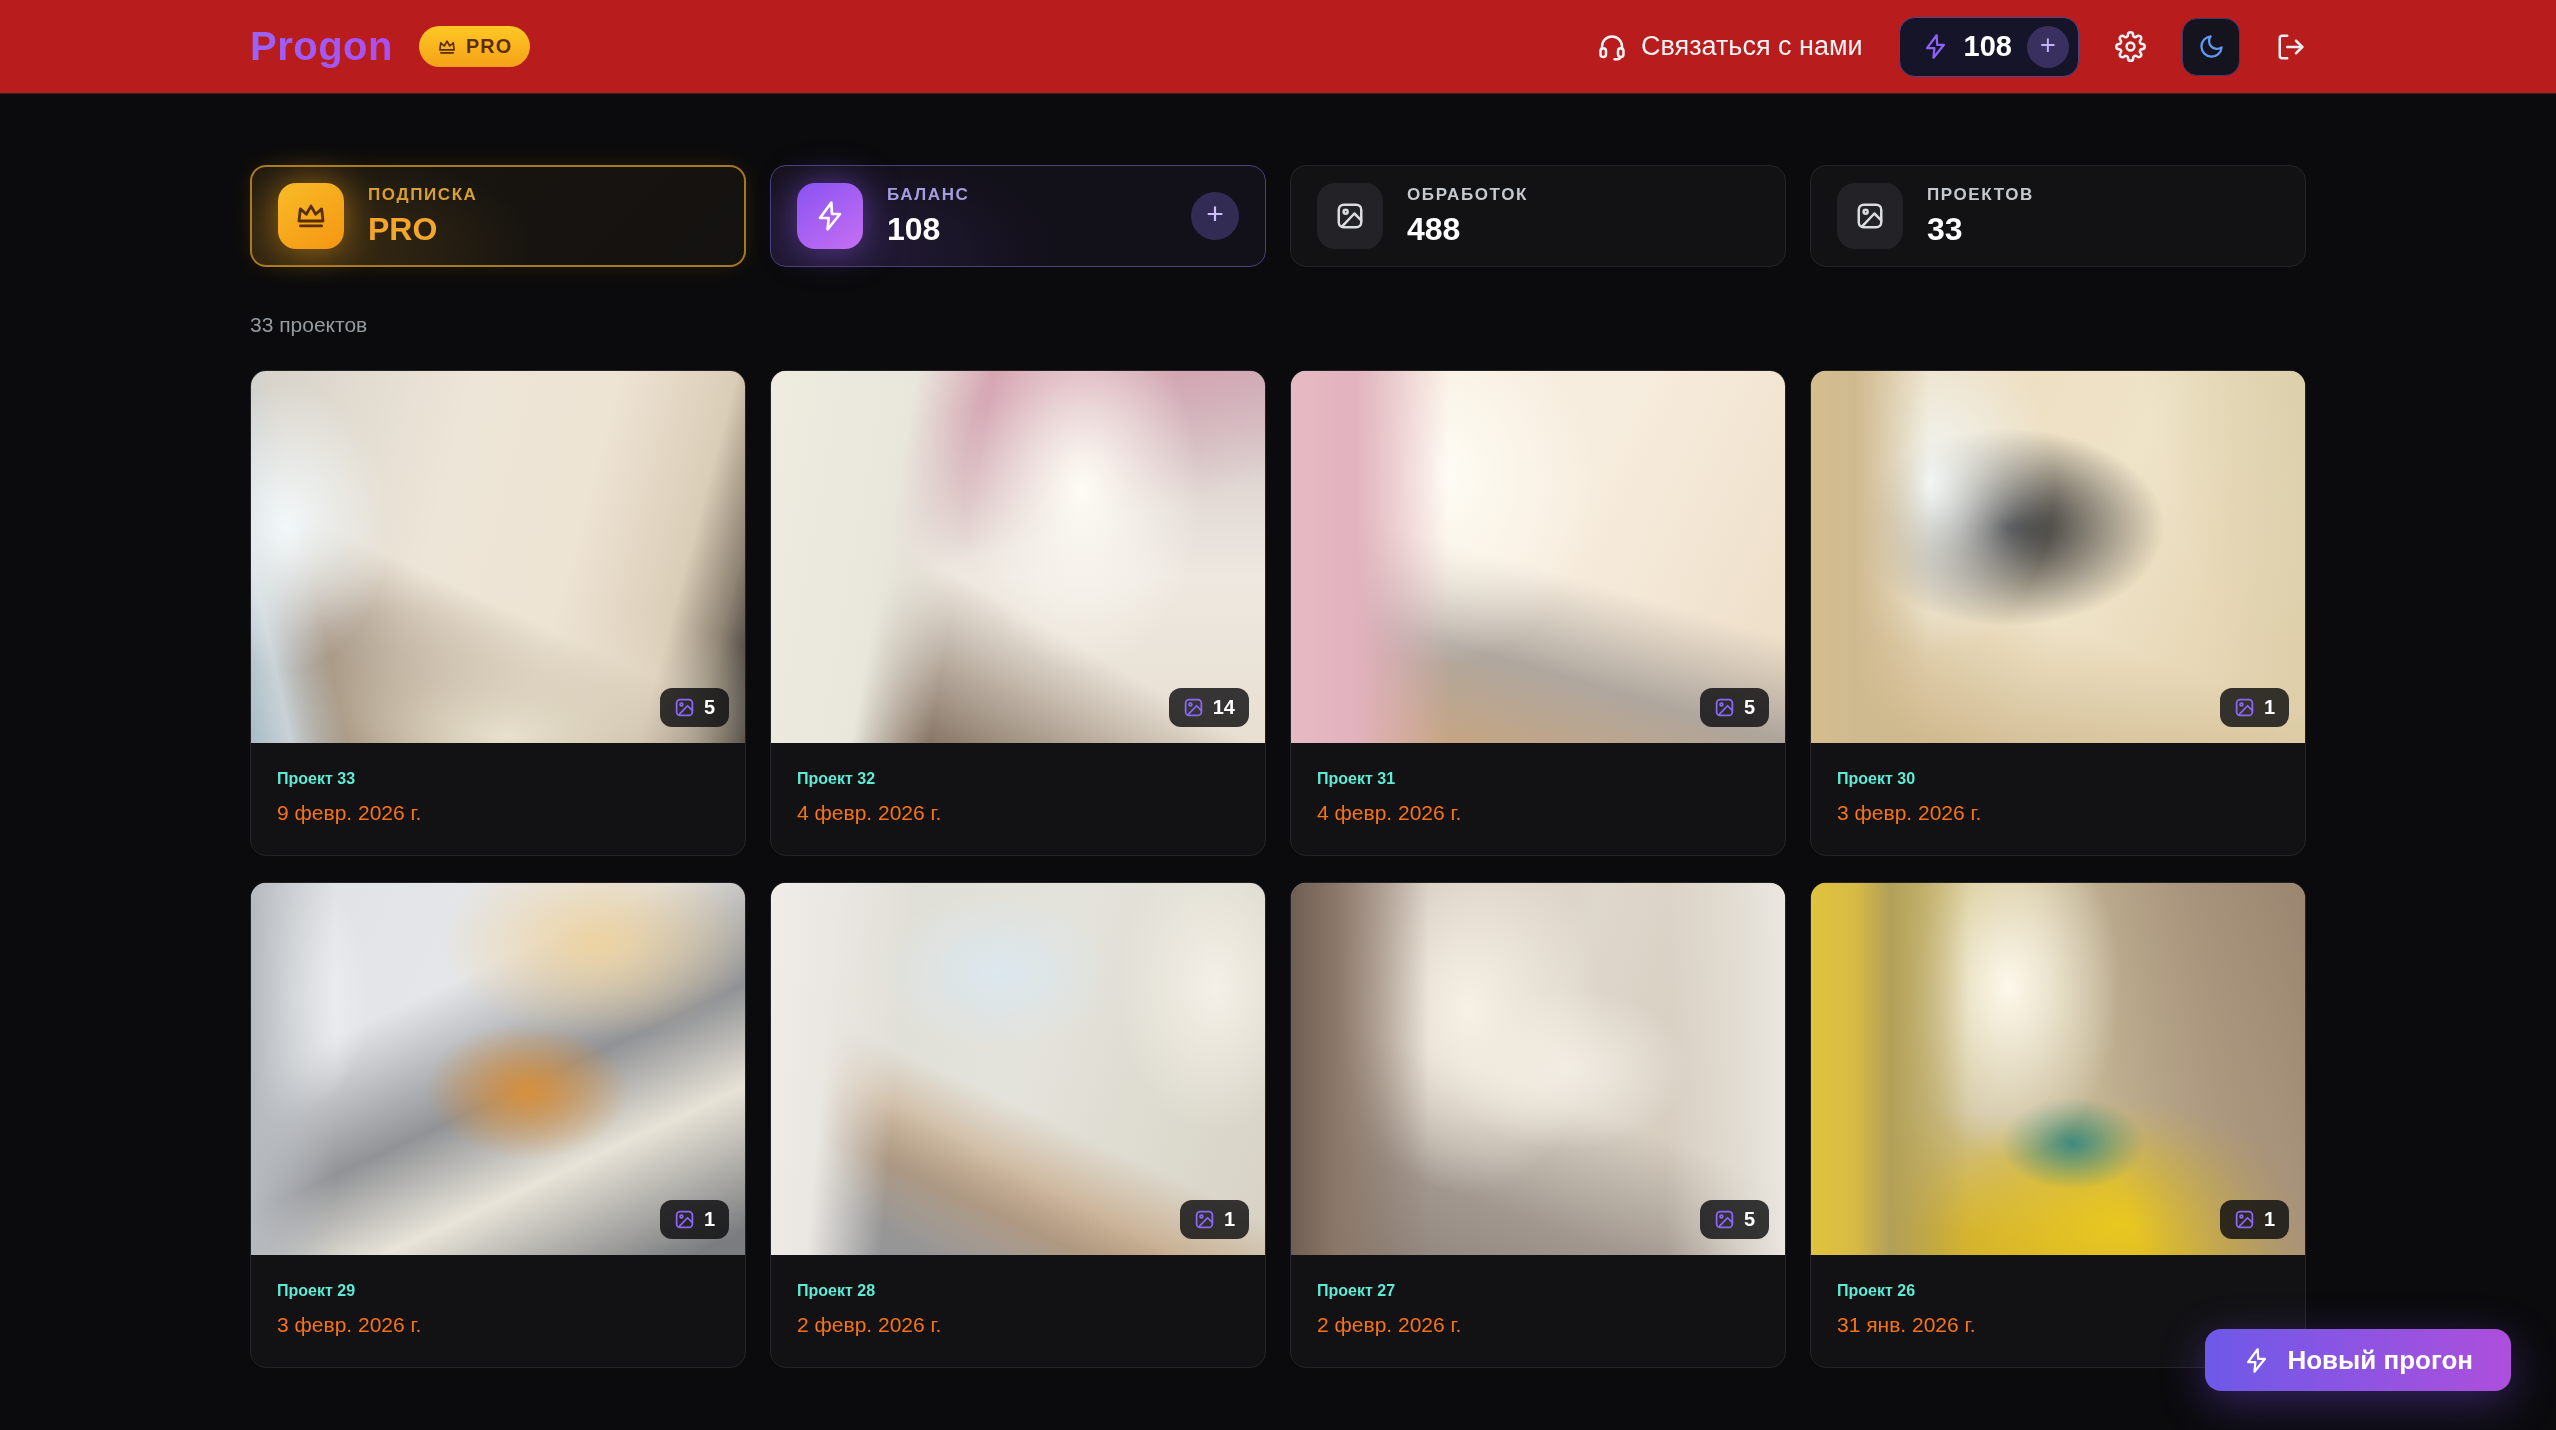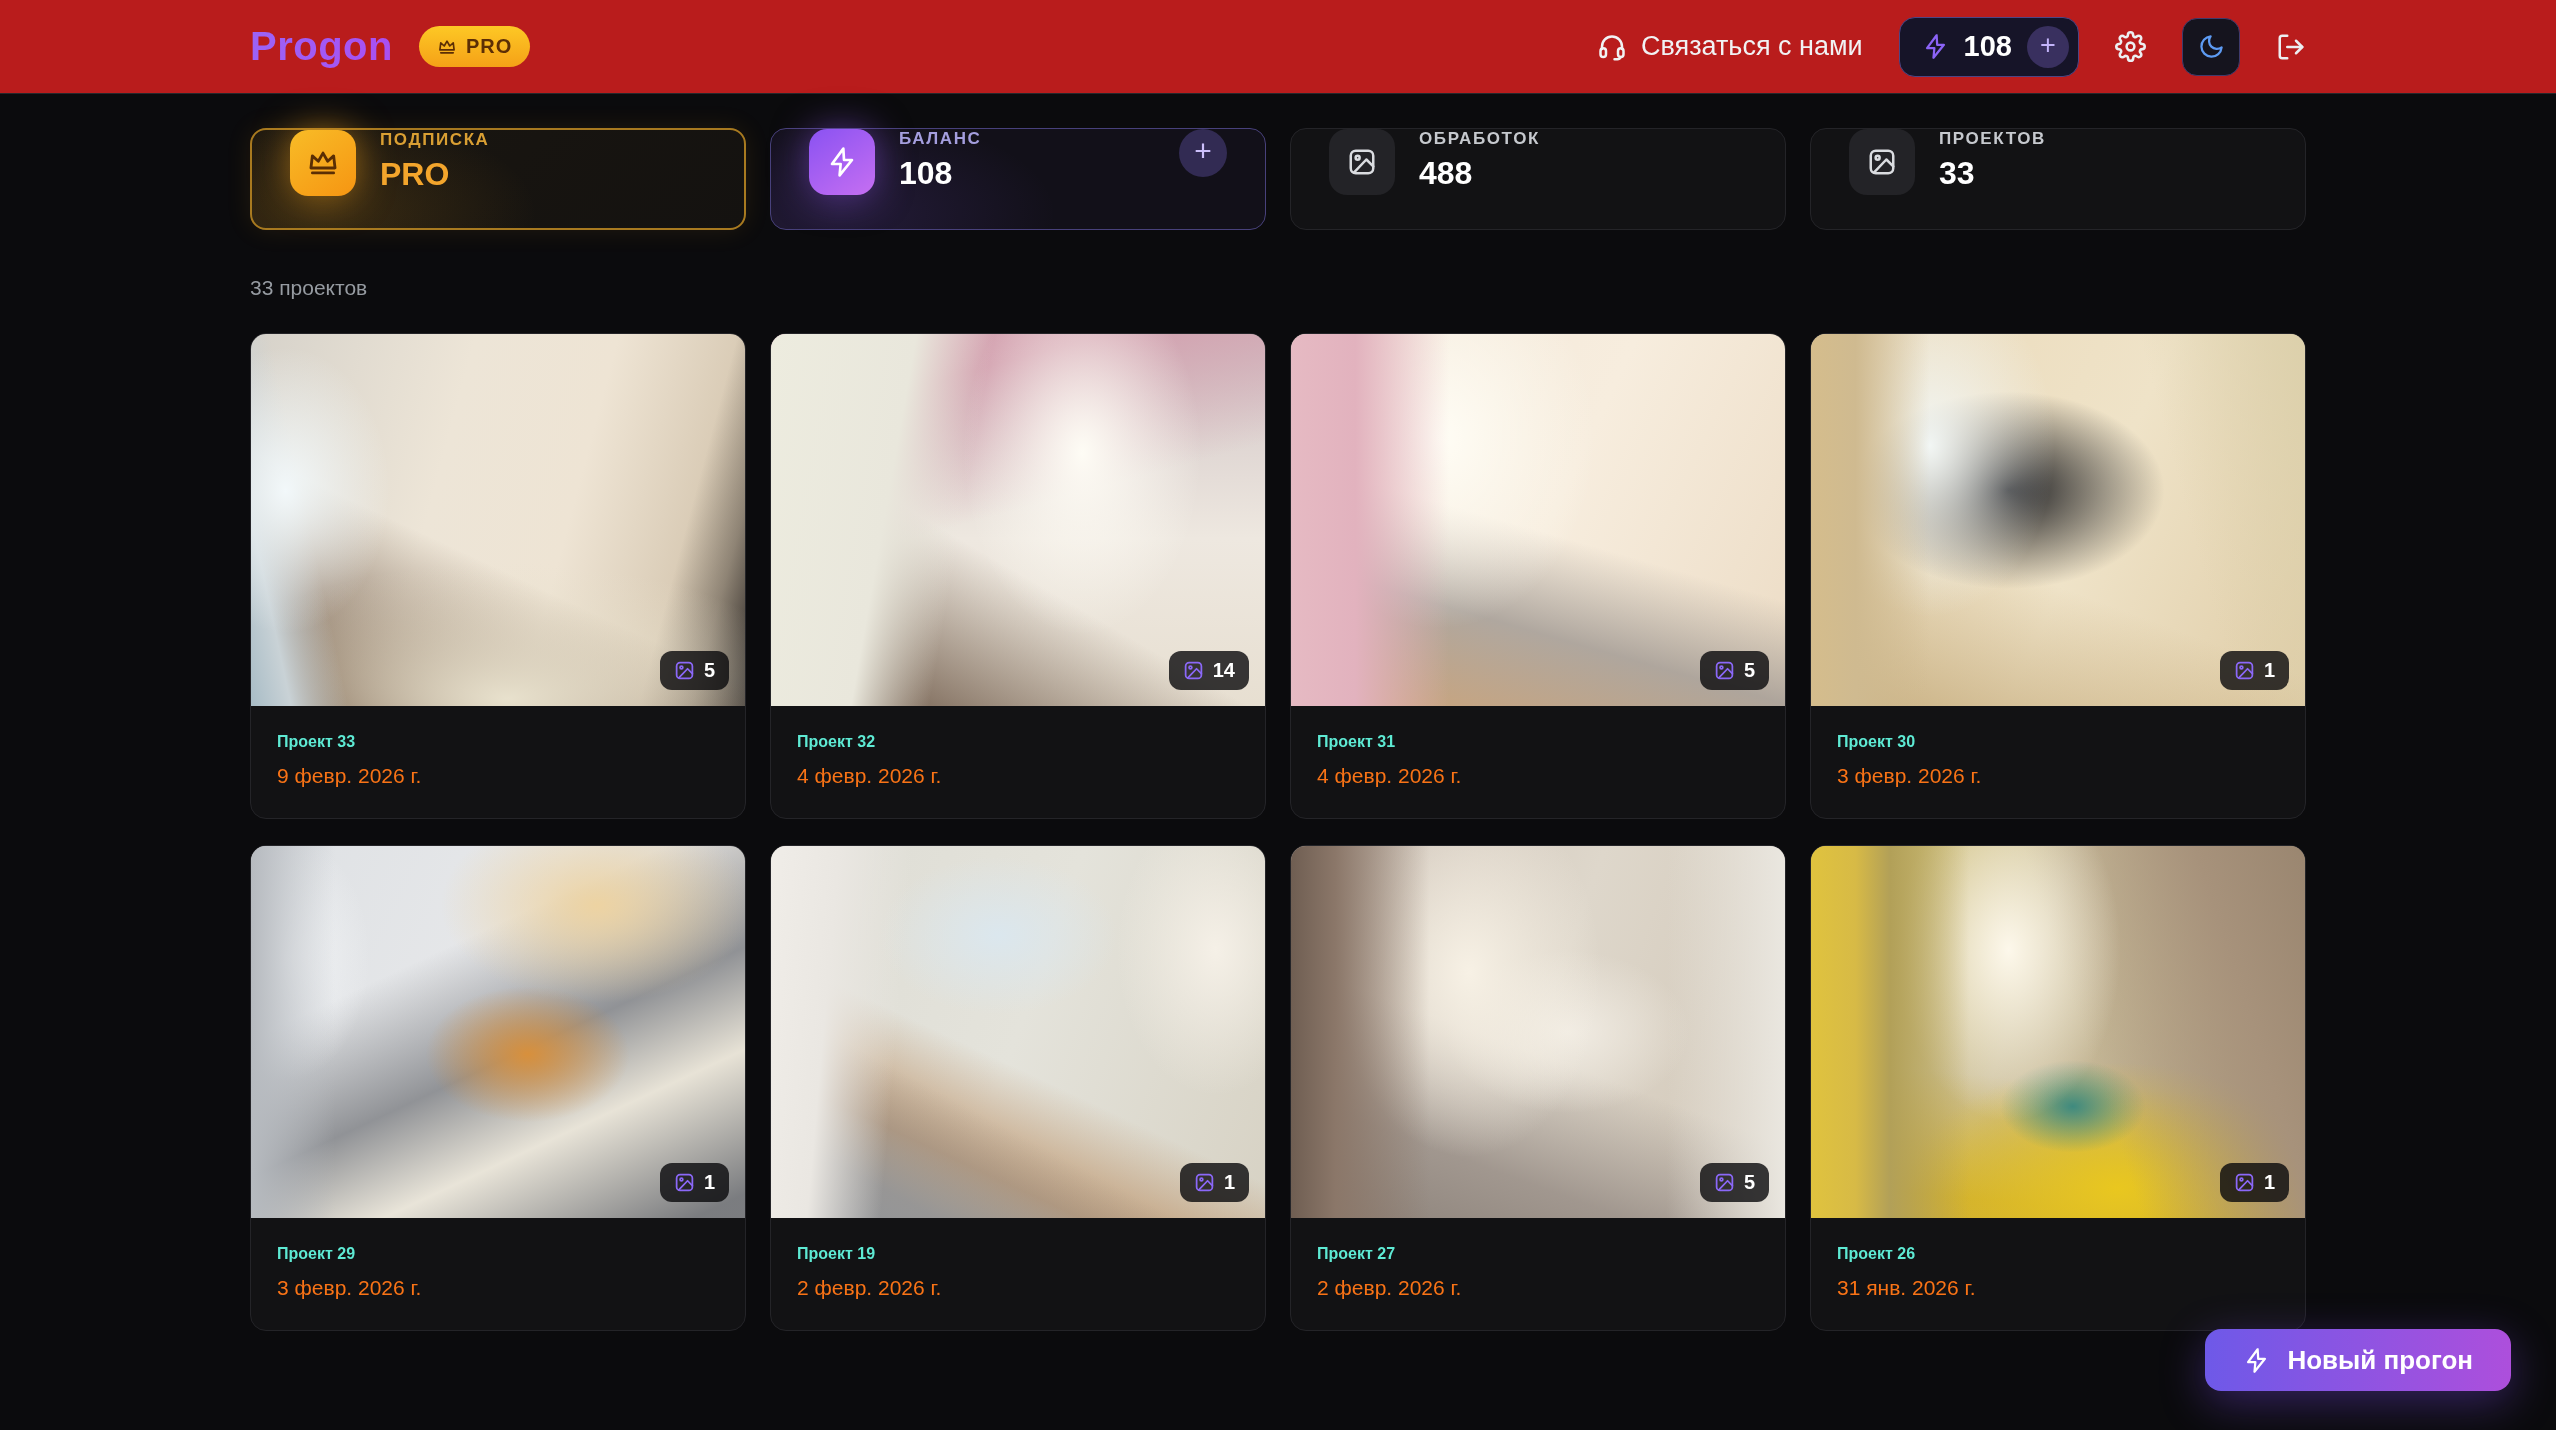--- a/index.html
+++ b/index.html
@@ -48,21 +48,21 @@
   .moon-btn {
     width:58px; height:58px; border-radius:15px; border:1px solid #3f3a6b;
     background:#15141e; color:#5d9bf3; cursor:pointer; display:grid; place-items:center;
   }
 
   
   .container { width:2056px; margin:0 auto; }
   .stats { margin-top:34px; display:grid; grid-template-columns:repeat(4,1fr); gap:24px; }
   .stat-card {
     height:102px; border-radius:16px; background:#121214; border:1px solid #242428;
-    display:flex; gap:24px; padding:0 38px; position:relative;
+    display:flex; align-items:center; gap:24px; padding:0 26px; position:relative;margin-top:37px;
   }
   .stat-card.sub {
     border:2px solid #a87a20;
     background:radial-gradient(300px 140px at 14% 85%, rgba(242,166,29,.16), rgba(242,166,29,0) 72%), linear-gradient(135deg,#1a1610,#141210);
     box-shadow:0 0 26px rgba(242,166,29,.10);
   }
   .stat-card.bal {
     border:1px solid #48417b;
     background:radial-gradient(300px 140px at 14% 85%, rgba(139,92,246,.15), rgba(139,92,246,0) 72%), #121019;
   }
@@ -329,21 +329,21 @@
     <article class="project-card">
       <div class="project-image" style="background: linear-gradient(95deg, rgb(240, 237, 232) 0%, rgb(234, 231, 226) 13%, rgba(234, 231, 226, 0) 27%), radial-gradient(180px 120px at 46% 24%, rgb(219, 231, 238) 0%, rgba(219, 231, 238, 0) 66%), radial-gradient(150px 220px at 90% 28%, rgb(245, 240, 231) 0%, rgba(245, 240, 231, 0) 66%), linear-gradient(28deg, rgb(142, 145, 150) 0%, rgba(142, 145, 150, 0.85) 14%, rgba(142, 145, 150, 0) 34%), linear-gradient(205deg, rgba(0, 0, 0, 0) 56%, rgba(184, 139, 94, 0.8) 76%, rgba(217, 205, 178, 0.95) 100%), linear-gradient(110deg, rgb(221, 220, 212) 0%, rgb(228, 227, 219) 50%, rgb(215, 210, 196) 100%);">
         <div class="count-badge">
           <svg class="icon" width="21" height="21">
               <use href="#i-image"></use>
             </svg>
           <span>1</span>
         </div>
       </div>
       <div class="project-footer">
-        <div class="project-title">Проект 19</div>
+        <div class="project-title">Проект 28</div>
         <div class="project-date">2 февр. 2026 г.</div>
       </div>
     </article>
 
     <article class="project-card">
       <div class="project-image" style="background: linear-gradient(90deg, rgb(111, 94, 82) 0%, rgb(139, 119, 105) 9%, rgba(139, 119, 105, 0) 28%), radial-gradient(200px 280px at 36% 34%, rgb(247, 241, 229) 0%, rgba(247, 241, 229, 0) 66%), linear-gradient(270deg, rgb(234, 231, 224) 0%, rgba(234, 231, 224, 0) 24%), radial-gradient(210px 140px at 56% 50%, rgb(241, 236, 227) 0%, rgba(241, 236, 227, 0) 58%), linear-gradient(200deg, rgba(0, 0, 0, 0) 54%, rgba(158, 148, 140, 0.95) 78%, rgba(134, 124, 116, 0.95) 100%), linear-gradient(110deg, rgb(202, 190, 179) 0%, rgb(222, 215, 203) 50%, rgb(208, 197, 181) 100%);">
         <div class="count-badge">
           <svg class="icon" width="21" height="21">
               <use href="#i-image"></use>
             </svg>

